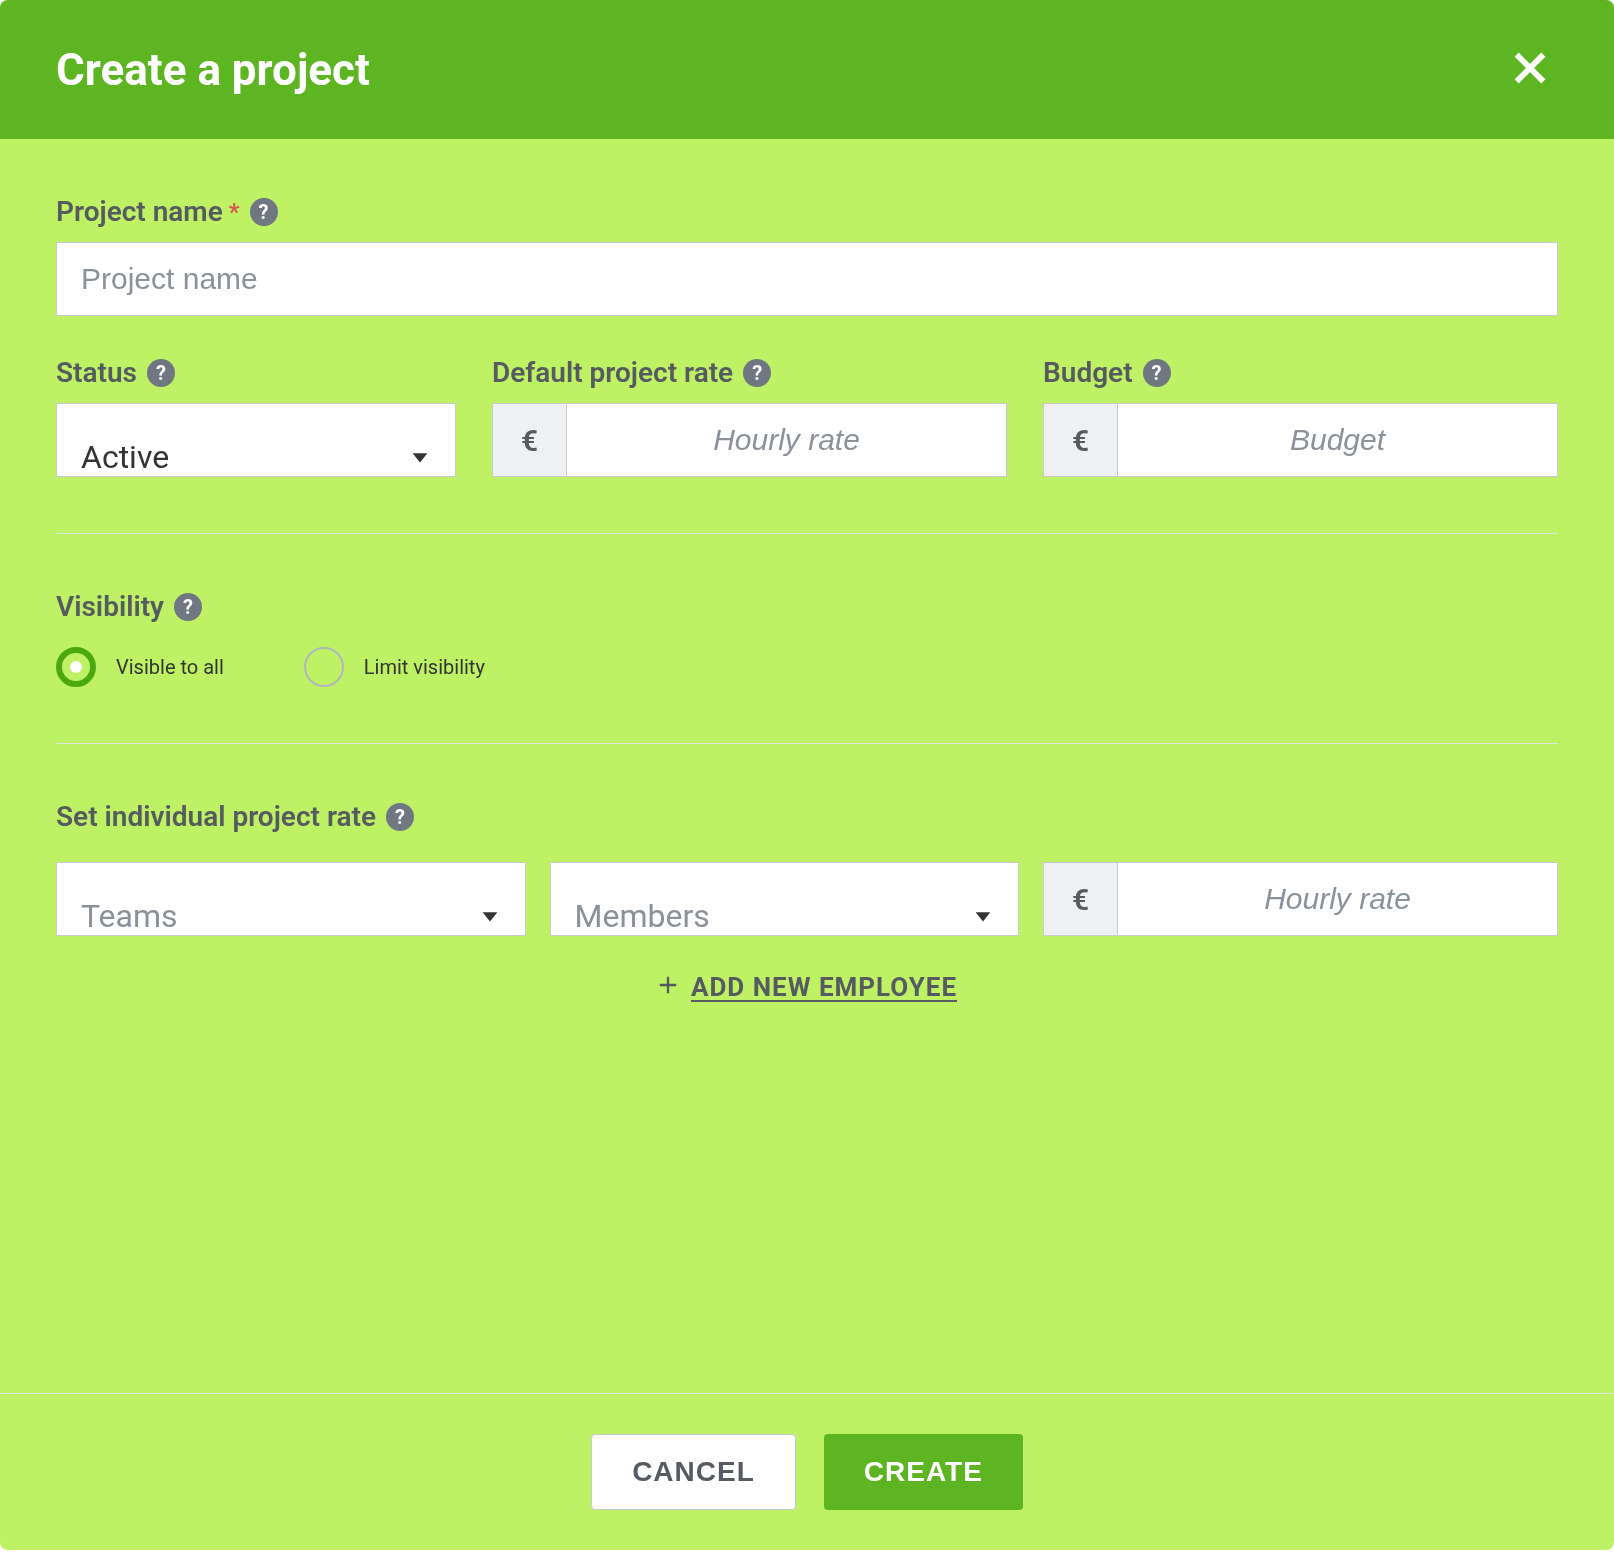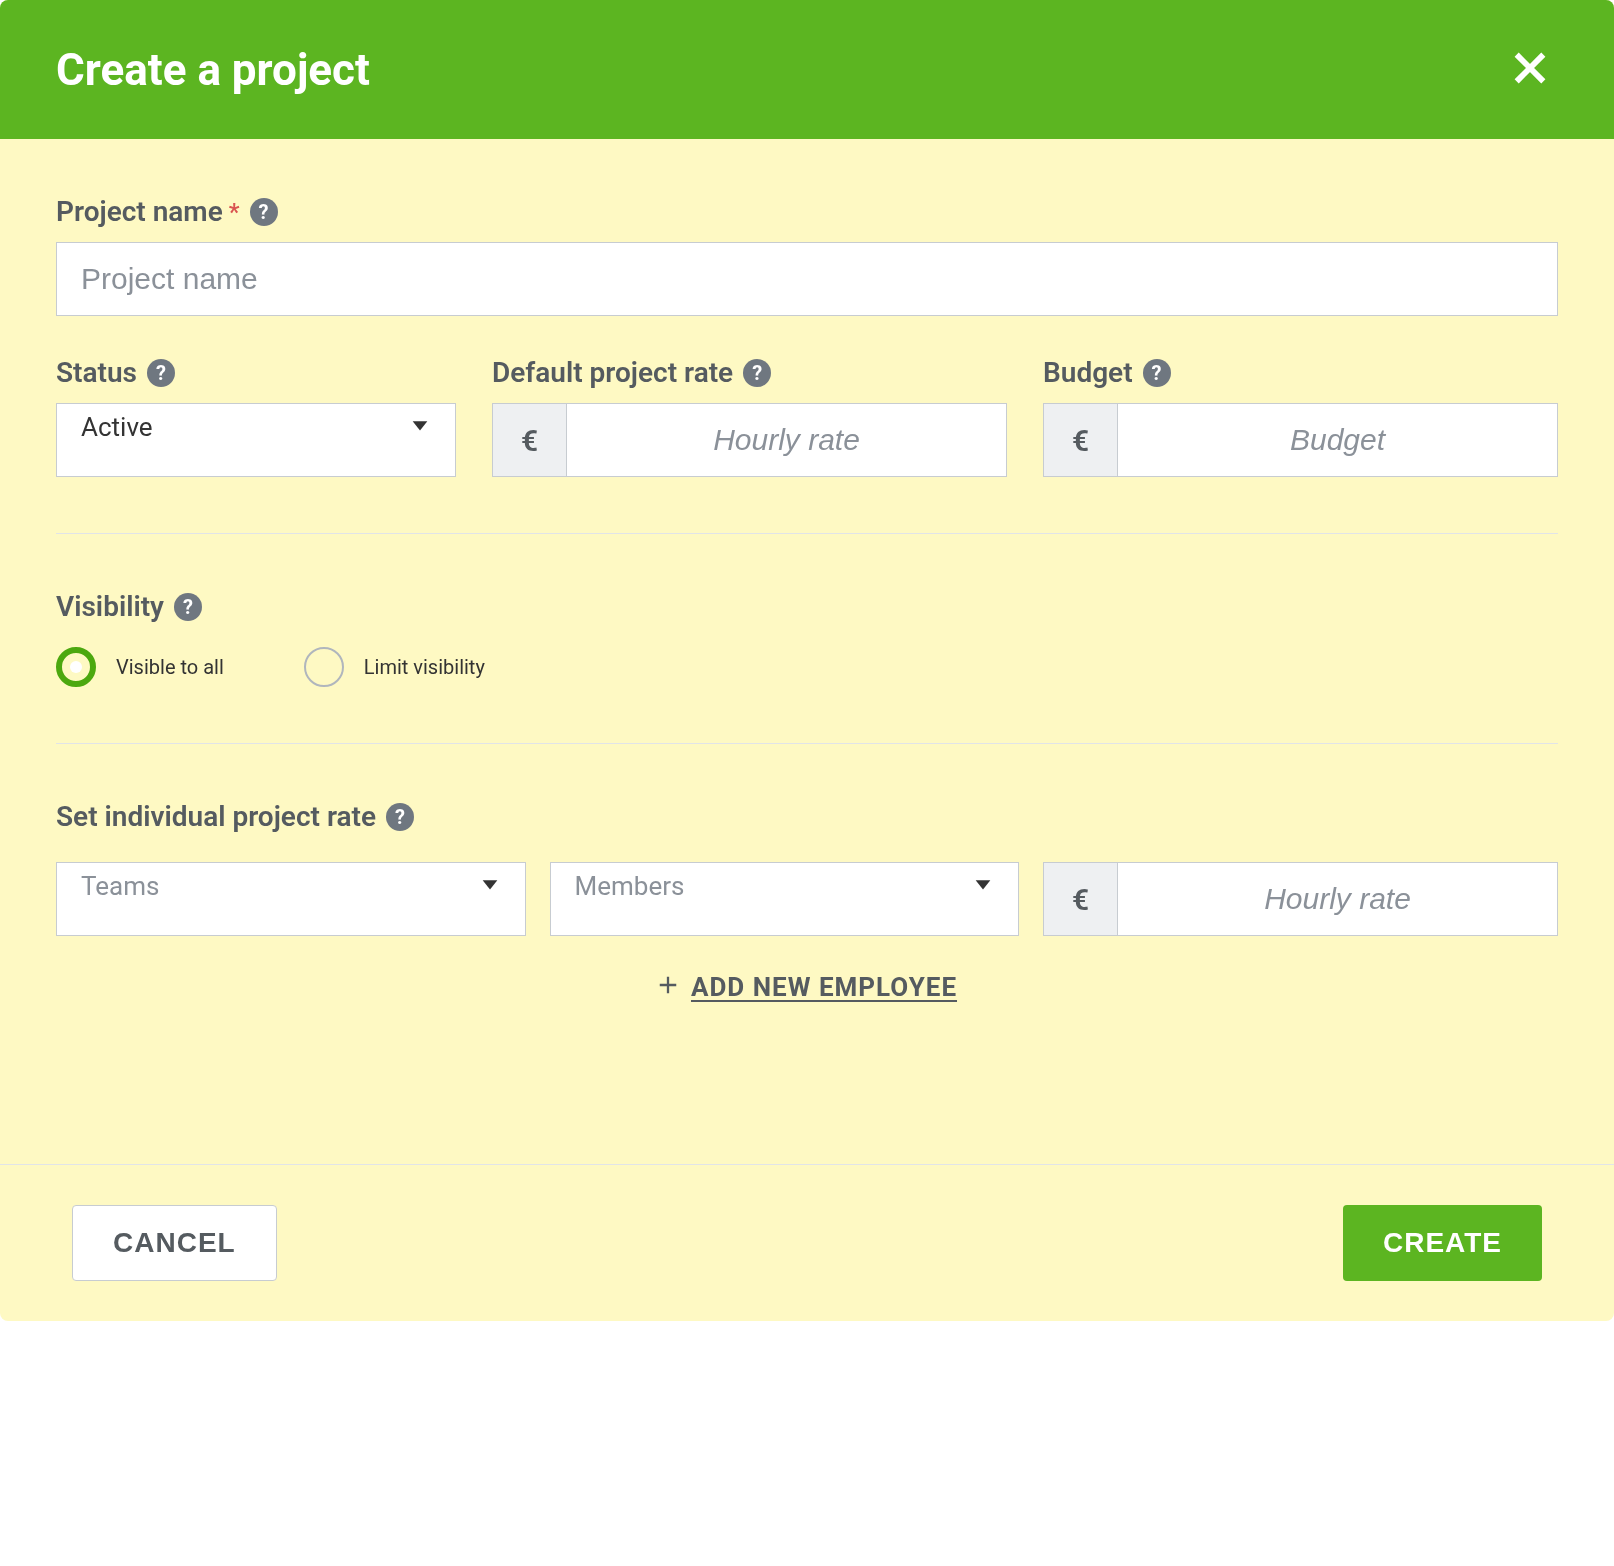--- a/index.html
+++ b/index.html
@@ -4,26 +4,26 @@
   <style>
     * { box-sizing: border-box; margin: 0; padding: 0; }
     body {
       font-family: -apple-system, BlinkMacSystemFont, "Segoe UI", Roboto, Helvetica, Arial, sans-serif;
       background: #ffffff;
       width: 1614px;
       height: 1566px;
     }
     .modal {
       width: 1614px;
-      background: #fef9c3;
+      background: #bef264;
       border-radius: 8px;
       overflow: hidden;
       display: flex;
       flex-direction: column;
-      height: 1321px;
+      height: 1550px;
     }
     .modal-header {
       background: #5cb521;
       color: #ffffff;
       display: flex;
       justify-content: space-between;
       align-items: center;
       padding: 40px 56px;
     }
     .modal-title {
@@ -91,26 +91,26 @@
     .row-3 {
       display: grid;
       grid-template-columns: 1fr 1fr 1fr;
       gap: 36px;
       margin-top: 40px;
     }
     .dropdown {
       width: 100%;
       height: 74px;
       border: 1.5px solid #c7ccd1;
-      font-size: 26px;
-      padding: 8px 24px;
+      font-size: 32px;
+      padding: 0 24px;
       color: #333;
       background: #fff;
       display: flex;
-      align-items: flex-start;
+      align-items: flex-end;
       justify-content: space-between;
       cursor: pointer;
     }
     .dropdown .caret svg {
       width: 22px;
       height: 22px;
       fill: #333;
     }
     .dropdown.placeholder-text .dropdown-value {
       color: #8b9199;
@@ -207,23 +207,23 @@
     .add-employee-label {
       font-size: 26px;
       font-weight: 700;
       letter-spacing: 1px;
       color: #555b60;
       text-decoration: underline;
       text-underline-offset: 4px;
     }
     .modal-footer {
       border-top: 1.5px solid #e1e4e8;
-      padding: 40px 72px;
-      display: flex;
-      justify-content: space-between;
+      padding: 40px 36px;
+      display: flex;
+      justify-content: center;
       gap: 28px;
     }
     .btn {
       height: 76px;
       padding: 0 40px;
       font-size: 28px;
       font-weight: 700;
       letter-spacing: 1px;
       border-radius: 4px;
       cursor: pointer;

